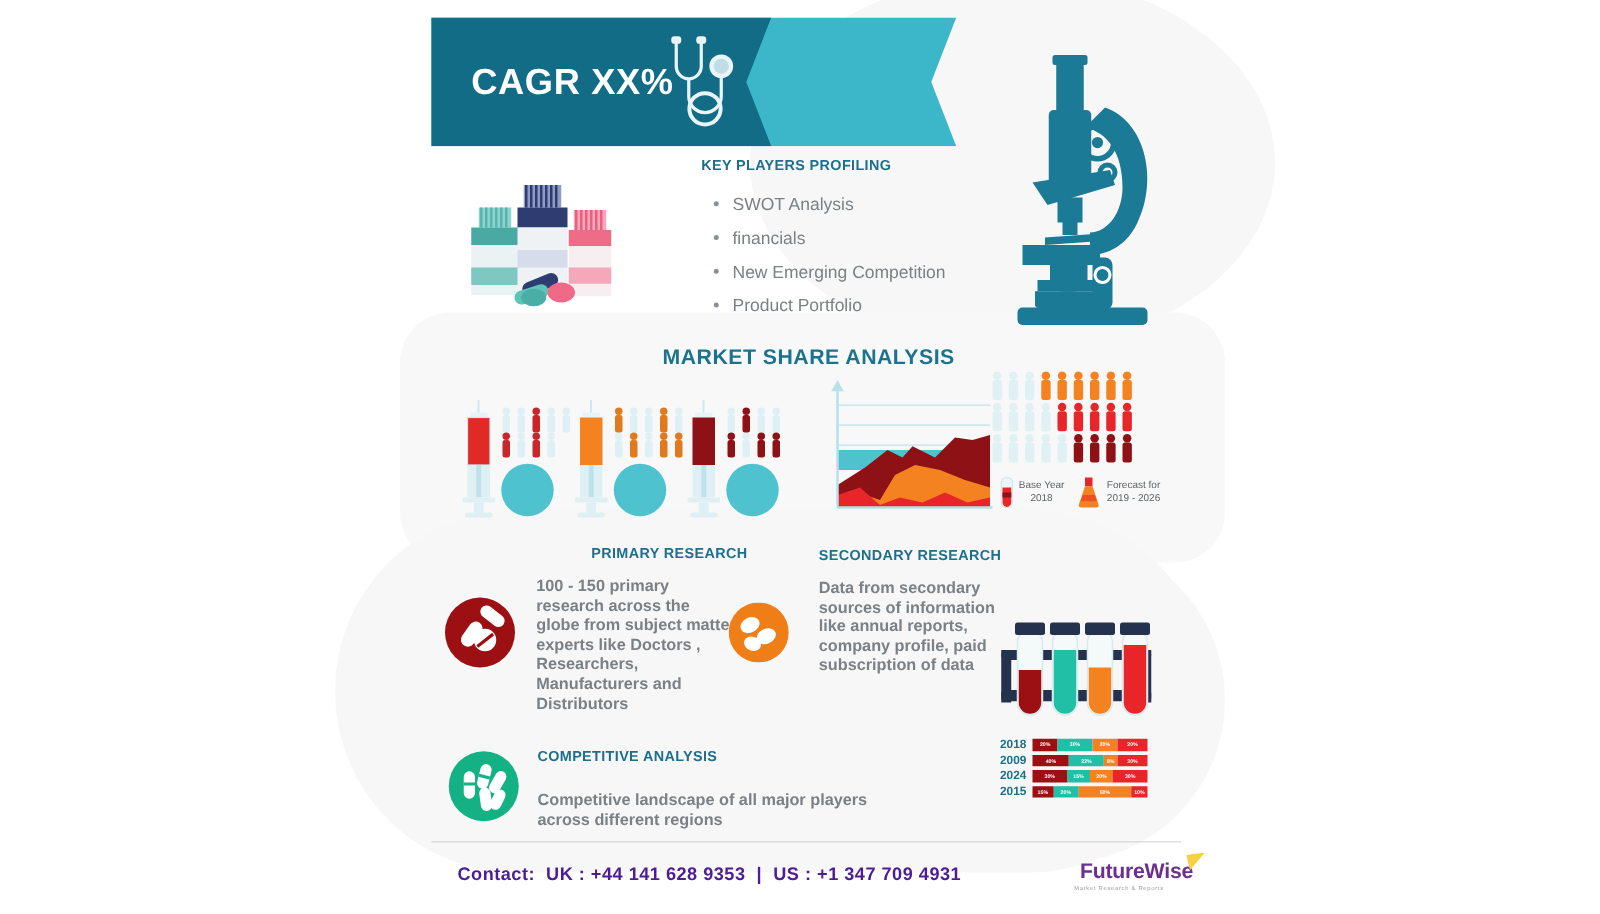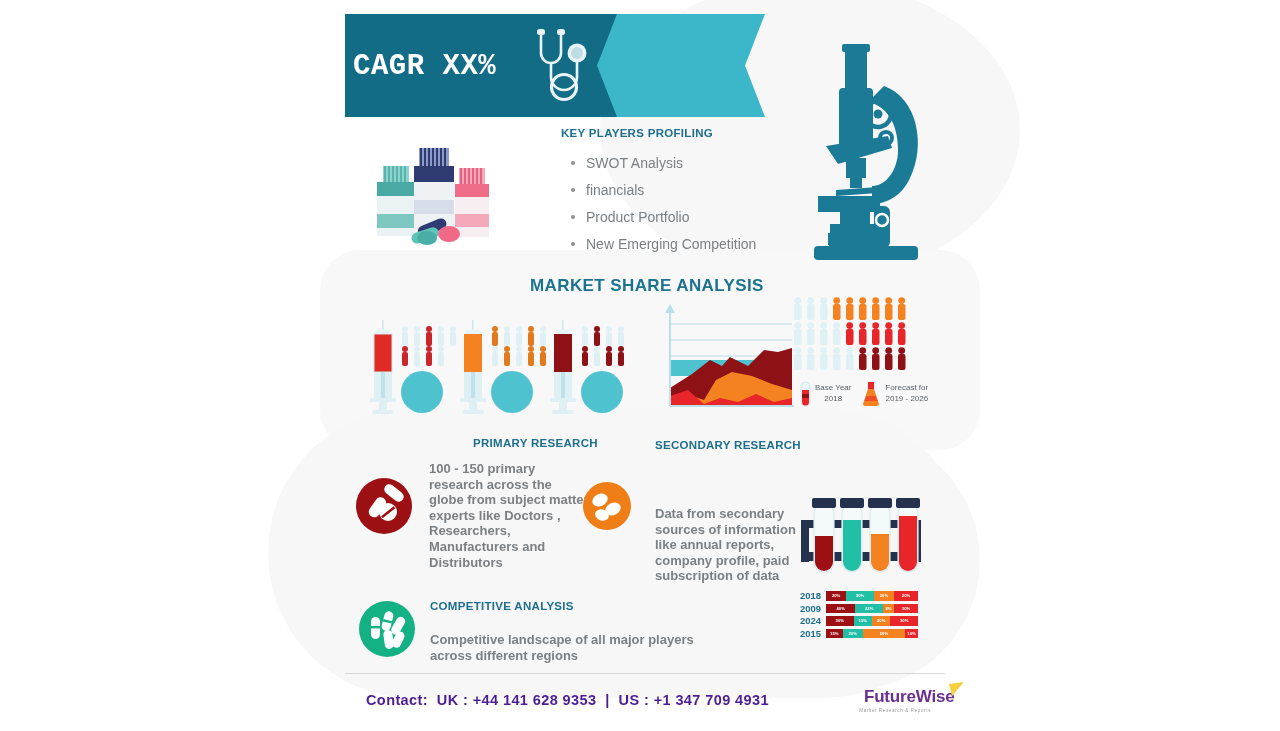--- a/index.html
+++ b/index.html
@@ -30,26 +30,25 @@
   
   .banner-wrap {
     position: absolute; left: 345px; top: 14px;
     width: 420px; height: 103px; z-index: 3;
   }
   .banner-arrow {
     position: absolute; left: 0; top: 0;
     width: 420px; height: 103px;
   }
   .cagr-text {
-    position: absolute; left: 8px; top: 36px;
+    position: absolute; left: 32px; top: 36px;
     color: #ffffff;
     font-size: 29px; font-weight: bold;
     letter-spacing: .5px;
     z-index: 4;
-    font-family: Liberation Mono, monospace;
   }
   .stetho { position:absolute; left: 186px; top: 13px; z-index: 4;}
 
   
   .kp-title {
     position: absolute; left: 561px; top: 127px;
     font-size: 11.5px; font-weight: bold; color: #1d6f8d;
     letter-spacing: .3px; z-index: 3;
   }
   .kp-list { position: absolute; left: 571px; top: 149px; z-index: 3; }
@@ -93,21 +92,21 @@
     position: absolute; font-size: 11.5px; font-weight: bold;
     color: #1d6f8d; letter-spacing: .3px; z-index: 3;
   }
   .res-body {
     position: absolute; font-size: 13px; color: #7b8084;
     line-height: 15.6px; font-weight: bold; z-index: 3;
   }
   #primary-head   { left: 429px; top: 437px; padding-left: 44px; }
   #primary-body   { left: 429px; top: 461px; width: 160px; }
   #secondary-head { left: 655px; top: 439px; }
-  #secondary-body { left: 655px; top: 462px; width: 150px; margin-top: 44px; }
+  #secondary-body { left: 655px; top: 462px; width: 150px; }
   #comp-head      { left: 430px; top: 600px; }
   #comp-body      { left: 430px; top: 632px; width: 290px; font-weight: bold;}
 
   .ricon { position: absolute; z-index: 3; }
   #icon-primary   { left: 355px; top: 477px; }
   #icon-secondary { left: 583px; top: 482px; }
   #icon-comp      { left: 358px; top: 600px; }
 
   .tubes { position: absolute; left: 797px; top: 492px; z-index: 3; }
 
@@ -176,25 +175,25 @@
     <div class="kp-item">
       <span class="kp-bullet"></span>
       <span>SWOT Analysis</span>
     </div>
     <div class="kp-item">
       <span class="kp-bullet"></span>
       <span>financials</span>
     </div>
     <div class="kp-item">
       <span class="kp-bullet"></span>
-      <span>Product Portfolio</span>
+      <span>New Emerging Competition</span>
     </div>
     <div class="kp-item">
       <span class="kp-bullet"></span>
-      <span>New Emerging Competition</span>
+      <span>Product Portfolio</span>
     </div>
   </div>
 
   <svg class="bottles" width="118" height="112" viewBox="0 0 118 112">
 
     <rect x="10" y="28" width="26" height="16" fill="#8fd3cf"></rect>
     <rect x="10" y="28" width="26" height="16" fill="none"></rect>
     <g fill="#57b5ad">
       <rect x="11" y="28" width="2" height="16"></rect>
         <rect x="15" y="28" width="2" height="16"></rect>

